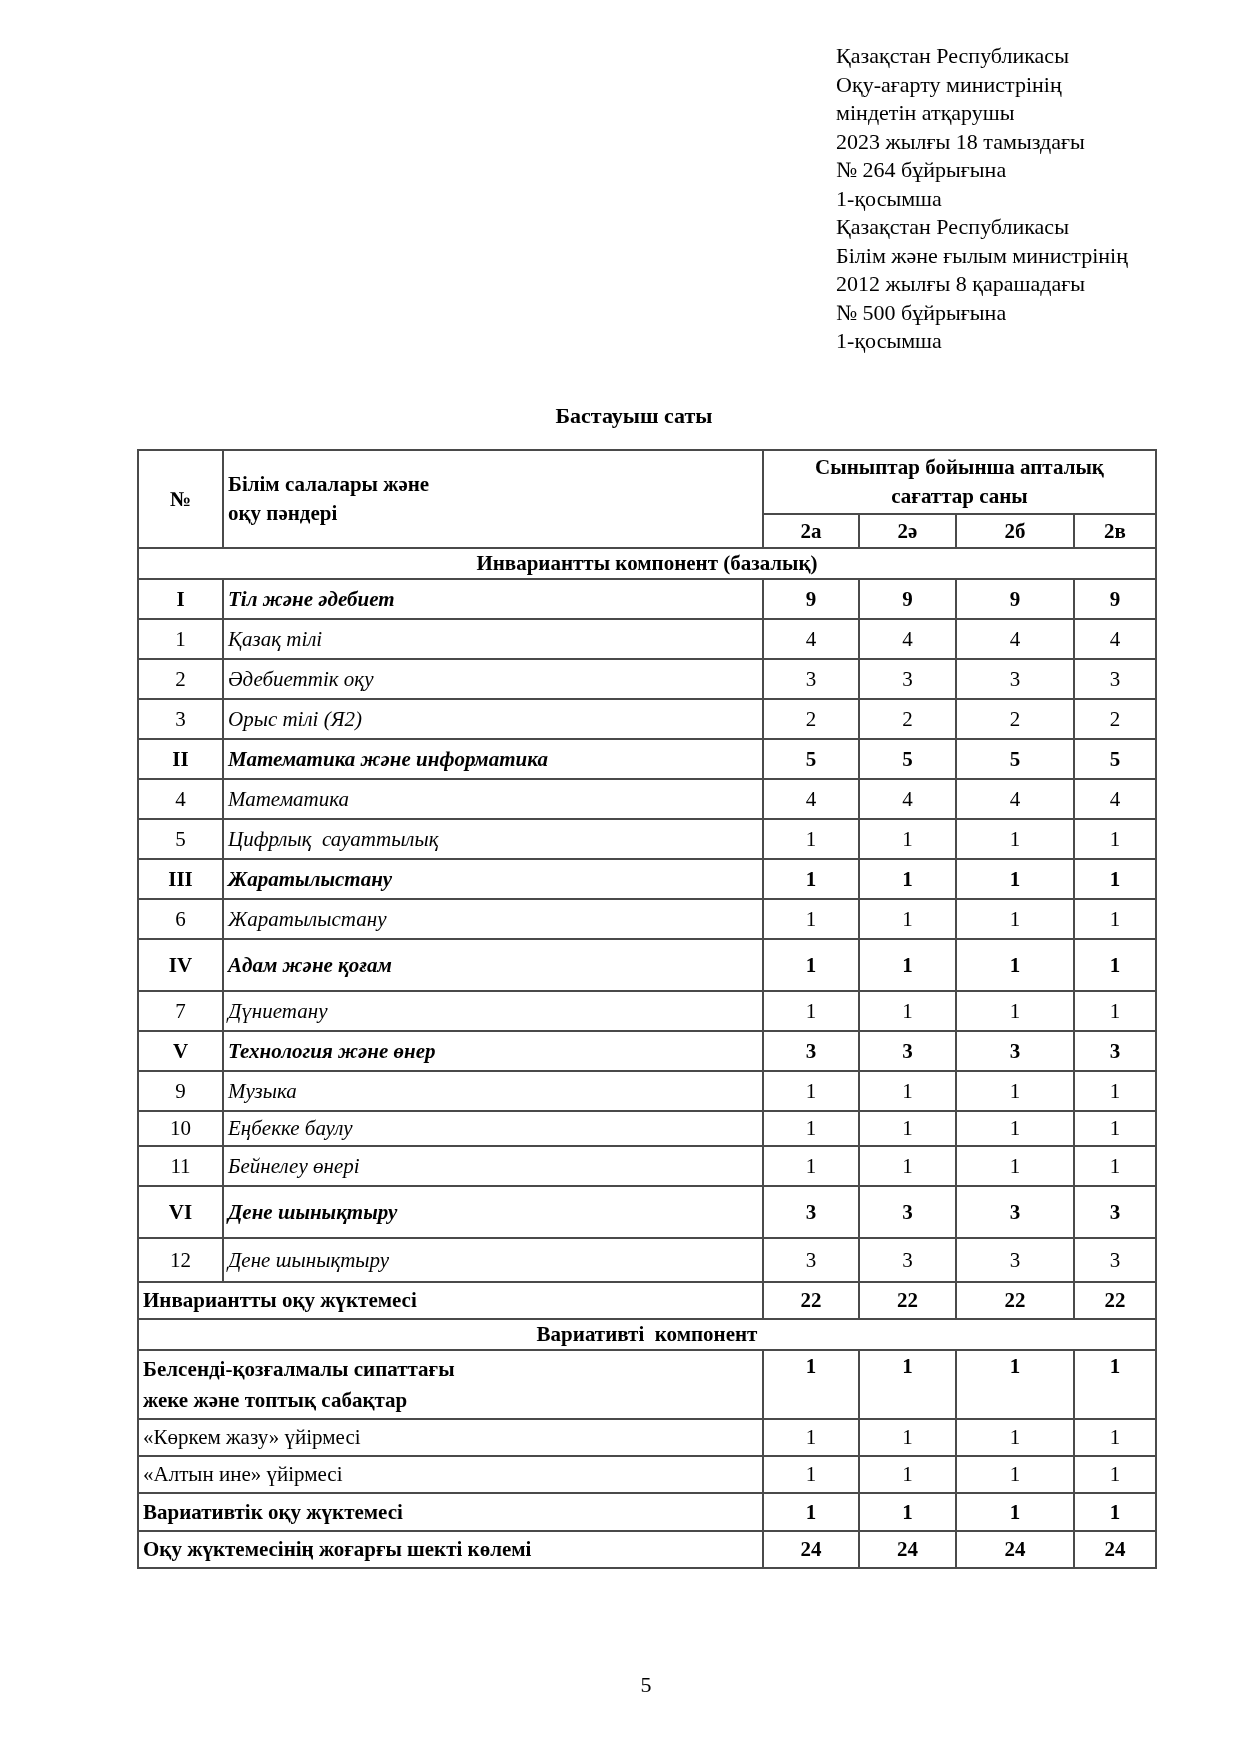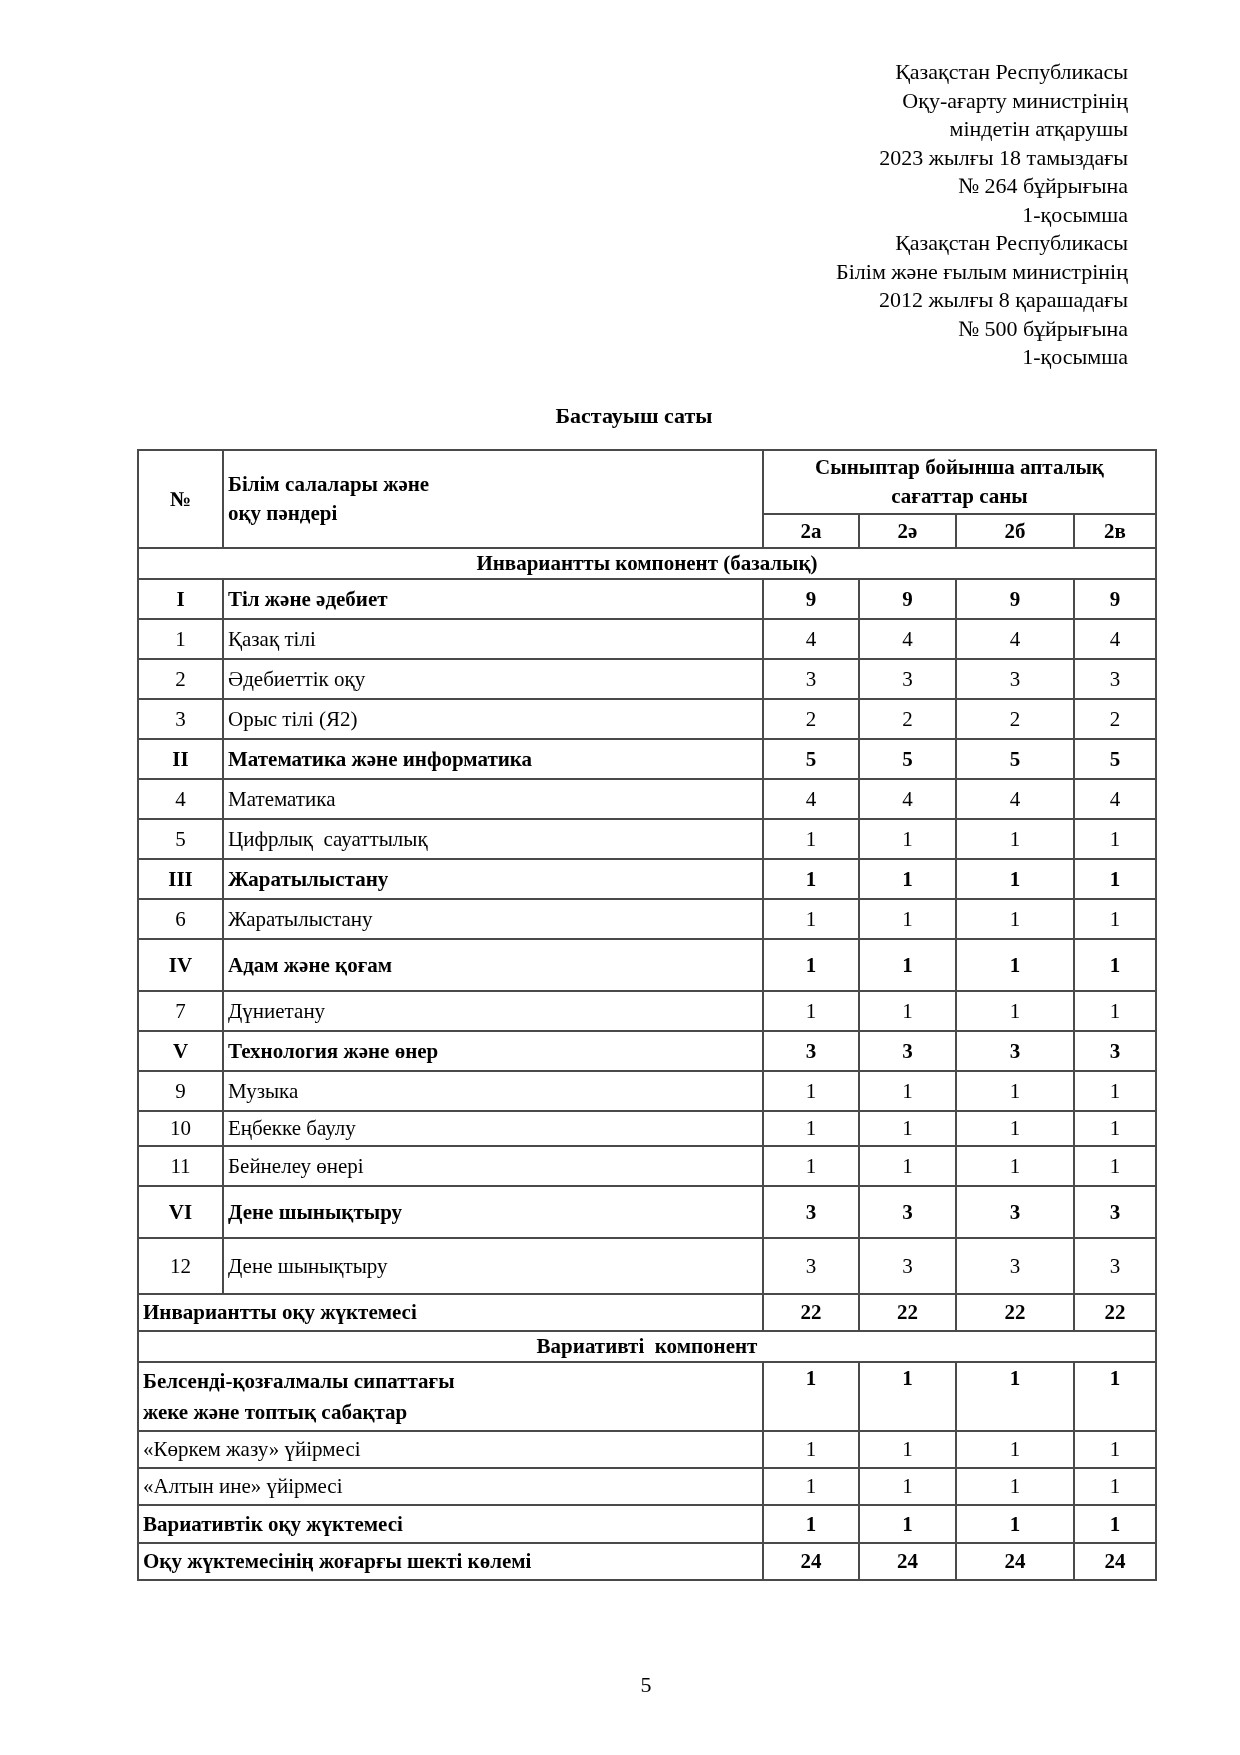--- a/index.html
+++ b/index.html
@@ -11,23 +11,22 @@
   body{
     width:1240px;height:1755px;
     background:var(--paper);
     color:var(--ink);
     font-family:"Liberation Serif","DejaVu Serif",serif;
     position:relative;
     overflow:hidden;
   }
   .doc-header{
     position:absolute;
-    top:58px;
+    top:42px;
     right:112px;
-    text-align:right;
     font-size:22px;
     line-height:28.5px;
     white-space:pre-line;
   }
   .doc-title{
     position:absolute;
     top:403px;
     left:125px;
     width:1018px;
     text-align:center;
@@ -49,21 +48,21 @@
     padding:2px 4px;
     vertical-align:middle;
     overflow:hidden;
   }
   thead th{font-weight:bold;}
   .h-num{vertical-align:top;text-align:center;padding-top:6px;}
   .h-subject{vertical-align:top;text-align:left;padding-left:13px;padding-top:6px;white-space:pre-wrap;line-height:29px;}
   .h-span{text-align:center;vertical-align:middle;white-space:pre-wrap;line-height:29px;}
   .h-class{text-align:center;height:28px;}
   .num-cell{text-align:center;}
-  .label-cell{text-align:left;padding-left:13px;white-space:pre-wrap;line-height:29px;}
+  .label-cell{text-align:left;padding-left:13px;white-space:pre-wrap;line-height:29px;font-style:italic;}
   .merged-cell{text-align:left;padding-left:9px;white-space:pre-wrap;line-height:31px;margin-top:16px;}
   .value-cell{text-align:center;}
   .section-cell{text-align:center;font-weight:bold;white-space:pre-wrap;}
   tr.bold td{font-weight:bold;}
   tr.top-align td{vertical-align:top;padding-top:3px;}
   .page-number{
     position:absolute;
     top:1672px;
     left:137px;
     width:1018px;
@@ -237,21 +236,21 @@
         <td class="value-cell">1</td>
       </tr>
       <tr class="bold" style="height: 52px;">
         <td class="num-cell">VI</td>
         <td class="label-cell">Дене шынықтыру</td>
         <td class="value-cell">3</td>
         <td class="value-cell">3</td>
         <td class="value-cell">3</td>
         <td class="value-cell">3</td>
       </tr>
-      <tr style="height: 56px;">
+      <tr style="height: 44px;">
         <td class="num-cell">12</td>
         <td class="label-cell">Дене шынықтыру</td>
         <td class="value-cell">3</td>
         <td class="value-cell">3</td>
         <td class="value-cell">3</td>
         <td class="value-cell">3</td>
       </tr>
       <tr class="bold" style="height: 28px;">
         <td colspan="2" class="merged-cell">Инвариантты оқу жүктемесі</td>
         <td class="value-cell">22</td>

